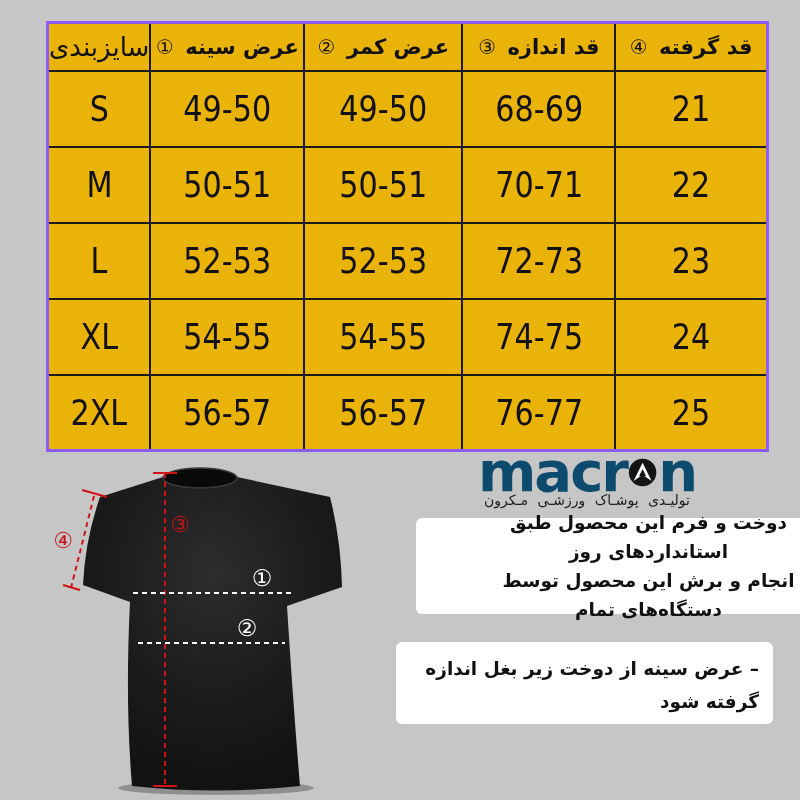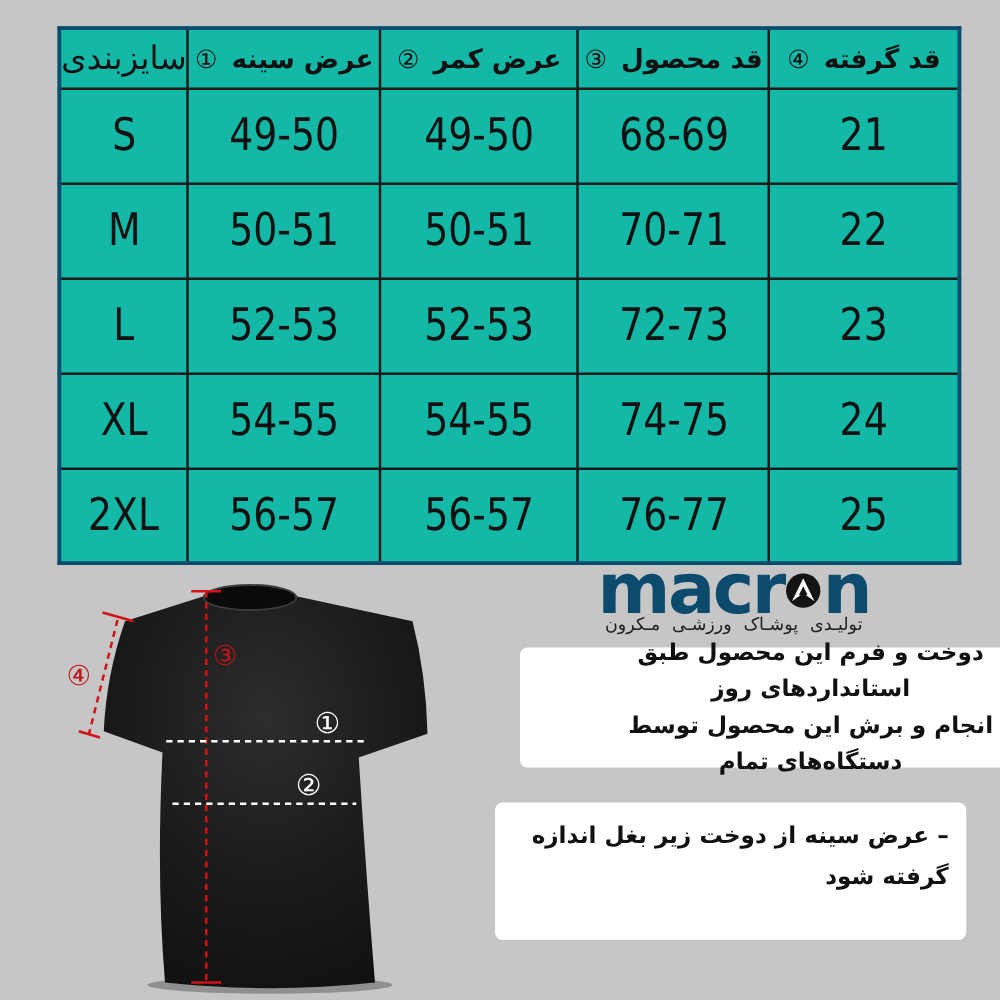--- a/index.html
+++ b/index.html
@@ -3,21 +3,21 @@
 <meta charset="utf-8">
 <style>
   html,body{margin:0;padding:0;}
   body{width:800px;height:800px;font-family:"DejaVu Sans","Liberation Sans",sans-serif;}
   .sheet{position:relative;width:800px;height:800px;background:#c6c6c6;overflow:hidden;}
 
   
   table.size-table{
     position:absolute;left:46px;top:21px;
     border-collapse:collapse;table-layout:fixed;
-    background:#14b8a6;border:3px solid #0c4a6e;
+    background:#eab308;border:3px solid #8b5cf6;
   }
   table.size-table th,table.size-table td{
     border:2px solid #1a1a1a;text-align:center;vertical-align:middle;
     padding:0;color:#111;
   }
   tr.header-row{height:48px;}
   tr.data-row{height:76px;}
   th.h-cell{font-weight:bold;font-size:21px;direction:rtl;white-space:nowrap;}
   th.h-cell .h-marker{font-weight:400;font-size:20px;padding-right:4px;}
   th.size-col{font-weight:400;font-size:26px;direction:rtl;}
@@ -36,21 +36,21 @@
   .logo-row{display:flex;align-items:center;justify-content:center;height:34px;}
   .logo-text{font-size:56px;line-height:30px;font-weight:800;letter-spacing:-2px;color:#0c4a6e;}
   .emblem{width:31px;height:31px;margin:0 1px;}
   .tagline{margin-top:3px;font-size:14px;font-weight:normal;color:#1d1d1d;direction:rtl;word-spacing:5px;white-space:nowrap;}
 
   
   .note-box{position:absolute;background:#ffffff;border-radius:6px;direction:rtl;color:#111;}
   .box1{left:416px;top:518px;width:377px;height:96px;
         display:flex;flex-direction:column;justify-content:center;
         text-align:center;font-size:18.5px;font-weight:bold;line-height:29px;padding-left:44px;}
-  .box2{left:396px;top:642px;width:377px;height:110px;
+  .box2{left:396px;top:642px;width:377px;height:82px;
         text-align:right;font-size:18.5px;font-weight:bold;line-height:33px;
         padding:10px 14px 0 0;box-sizing:border-box;}
 </style>
 </head>
 <body>
 
 <div class="sheet">
 
   <table class="size-table">
     <colgroup>
@@ -67,21 +67,21 @@
         </th>
         <th class="h-cell">
           <span class="h-label">عرض سینه</span>
           <span class="h-marker">①</span>
         </th>
         <th class="h-cell">
           <span class="h-label">عرض کمر</span>
           <span class="h-marker">②</span>
         </th>
         <th class="h-cell">
-          <span class="h-label">قد محصول</span>
+          <span class="h-label">قد اندازه</span>
           <span class="h-marker">③</span>
         </th>
         <th class="h-cell">
           <span class="h-label">قد گرفته</span>
           <span class="h-marker">④</span>
         </th>
       </tr>
     </thead>
     <tbody>
       <tr class="data-row">

